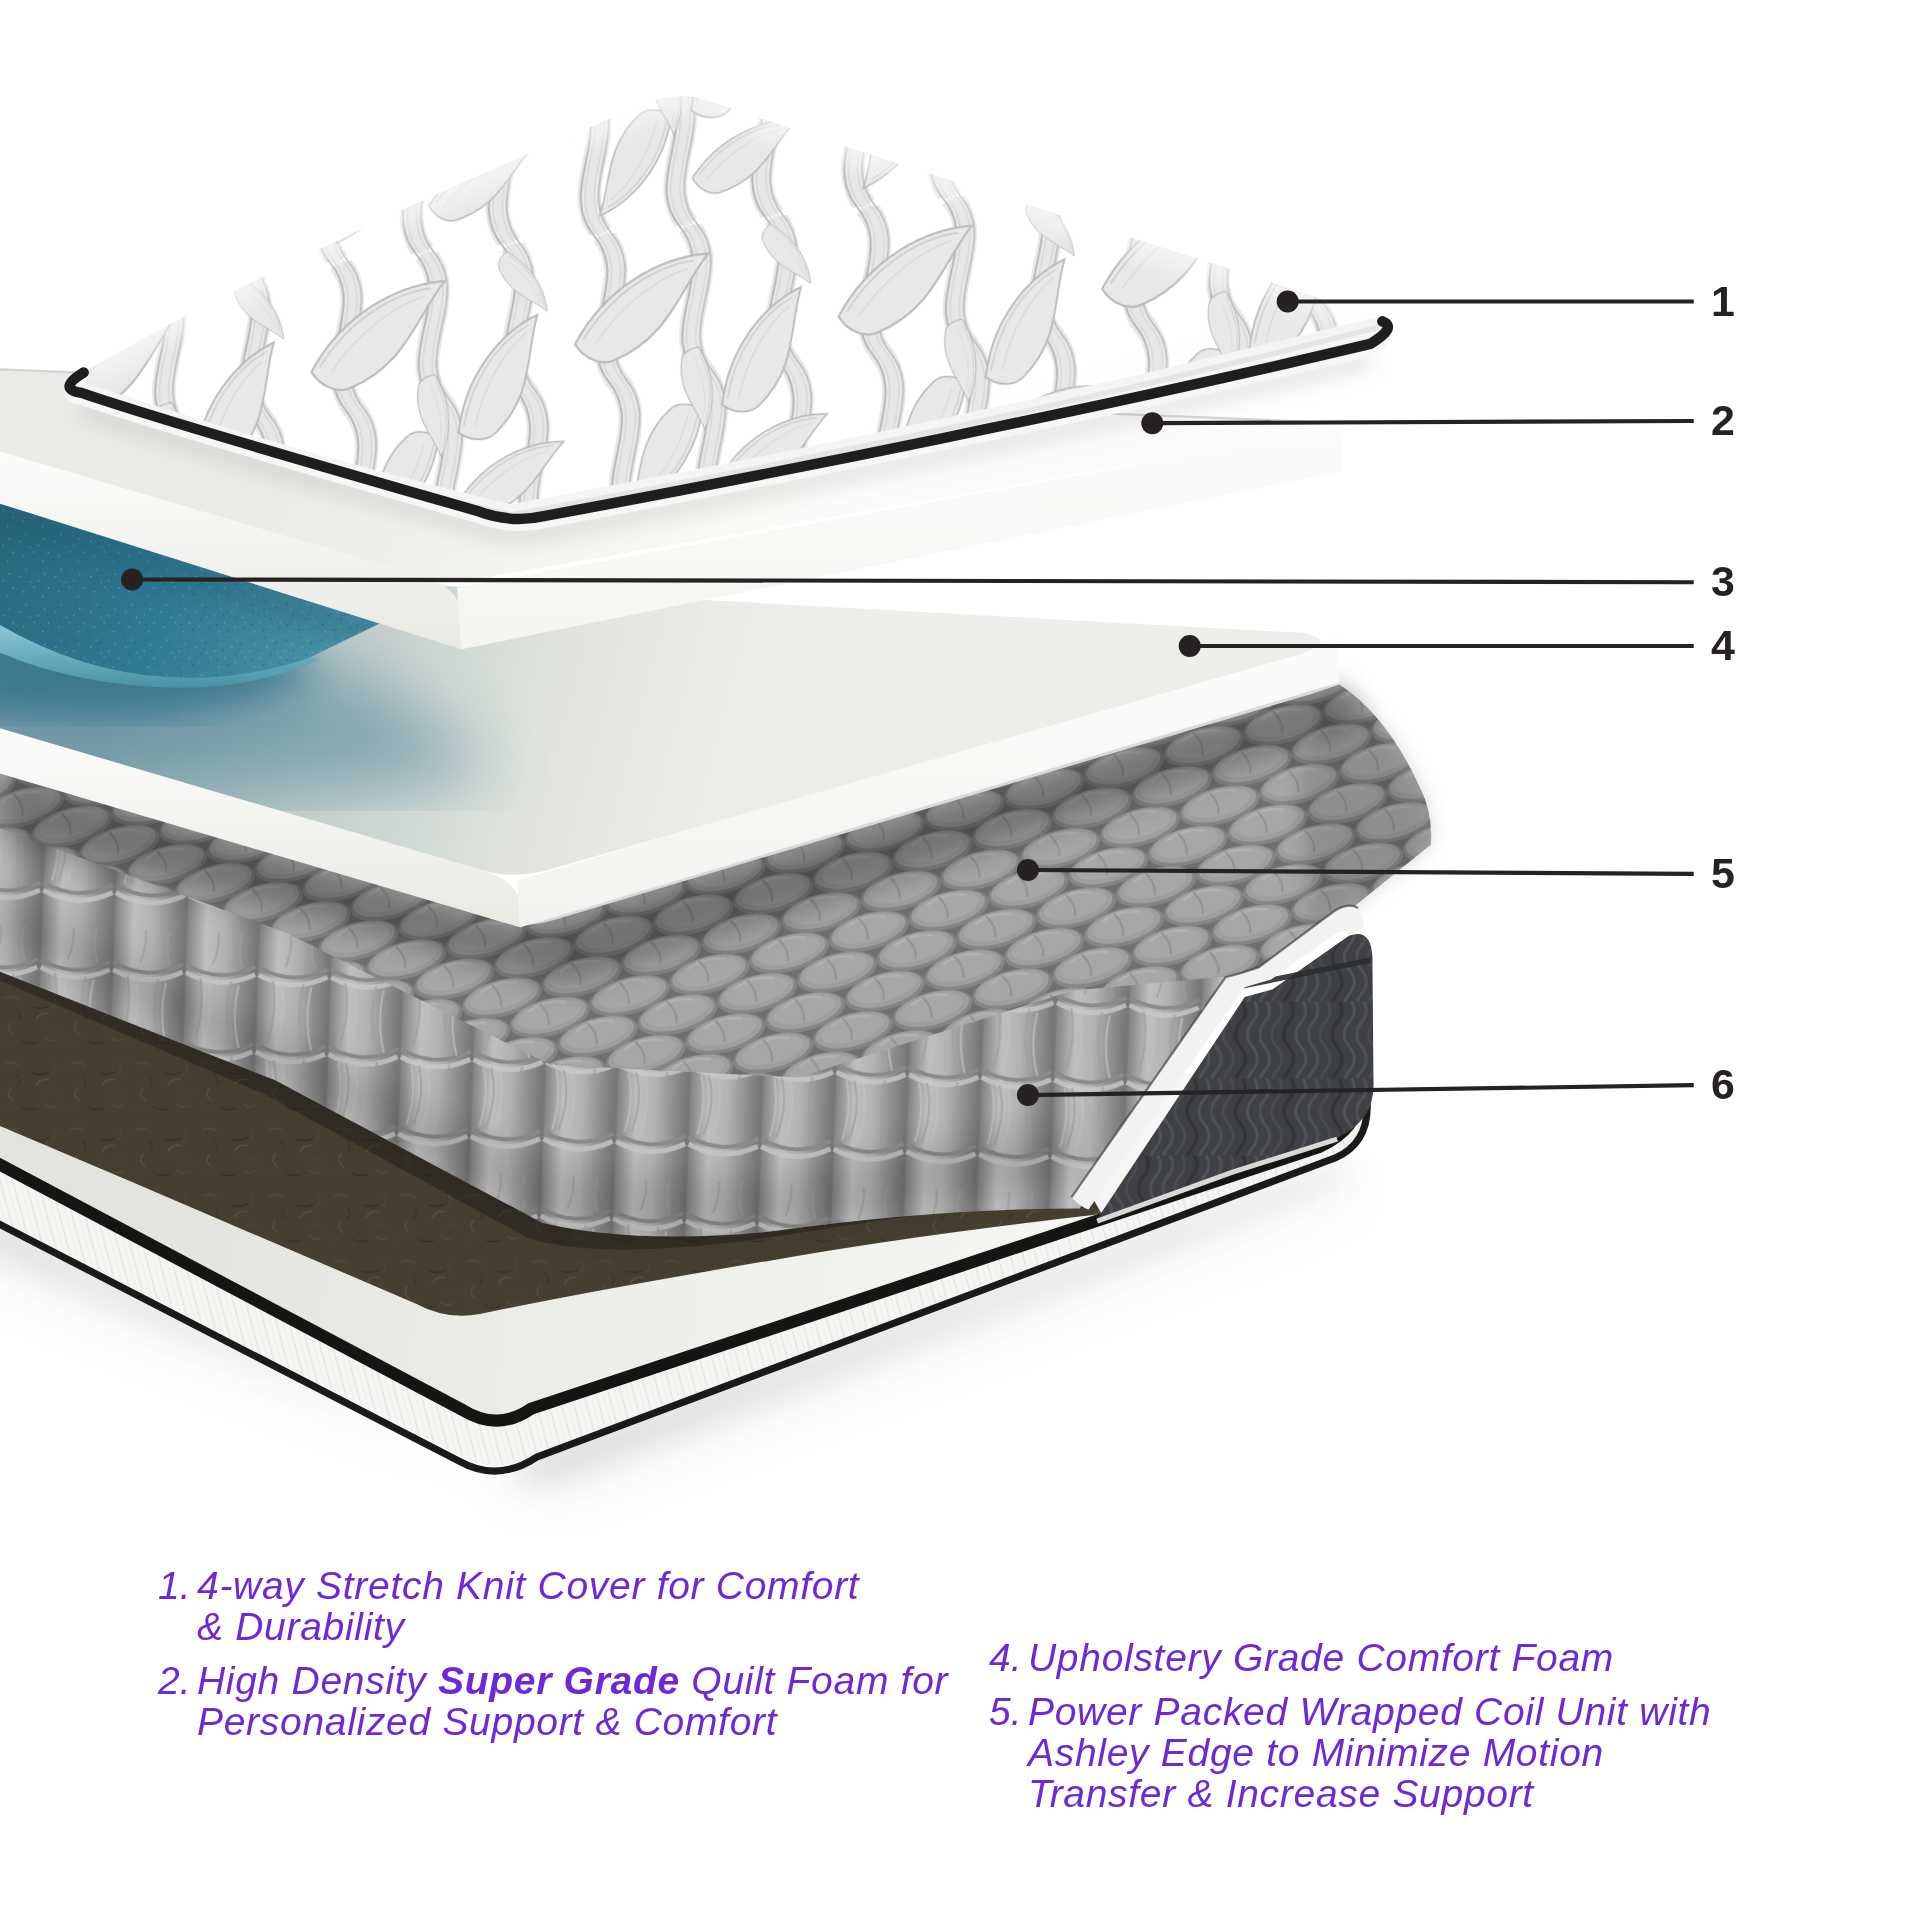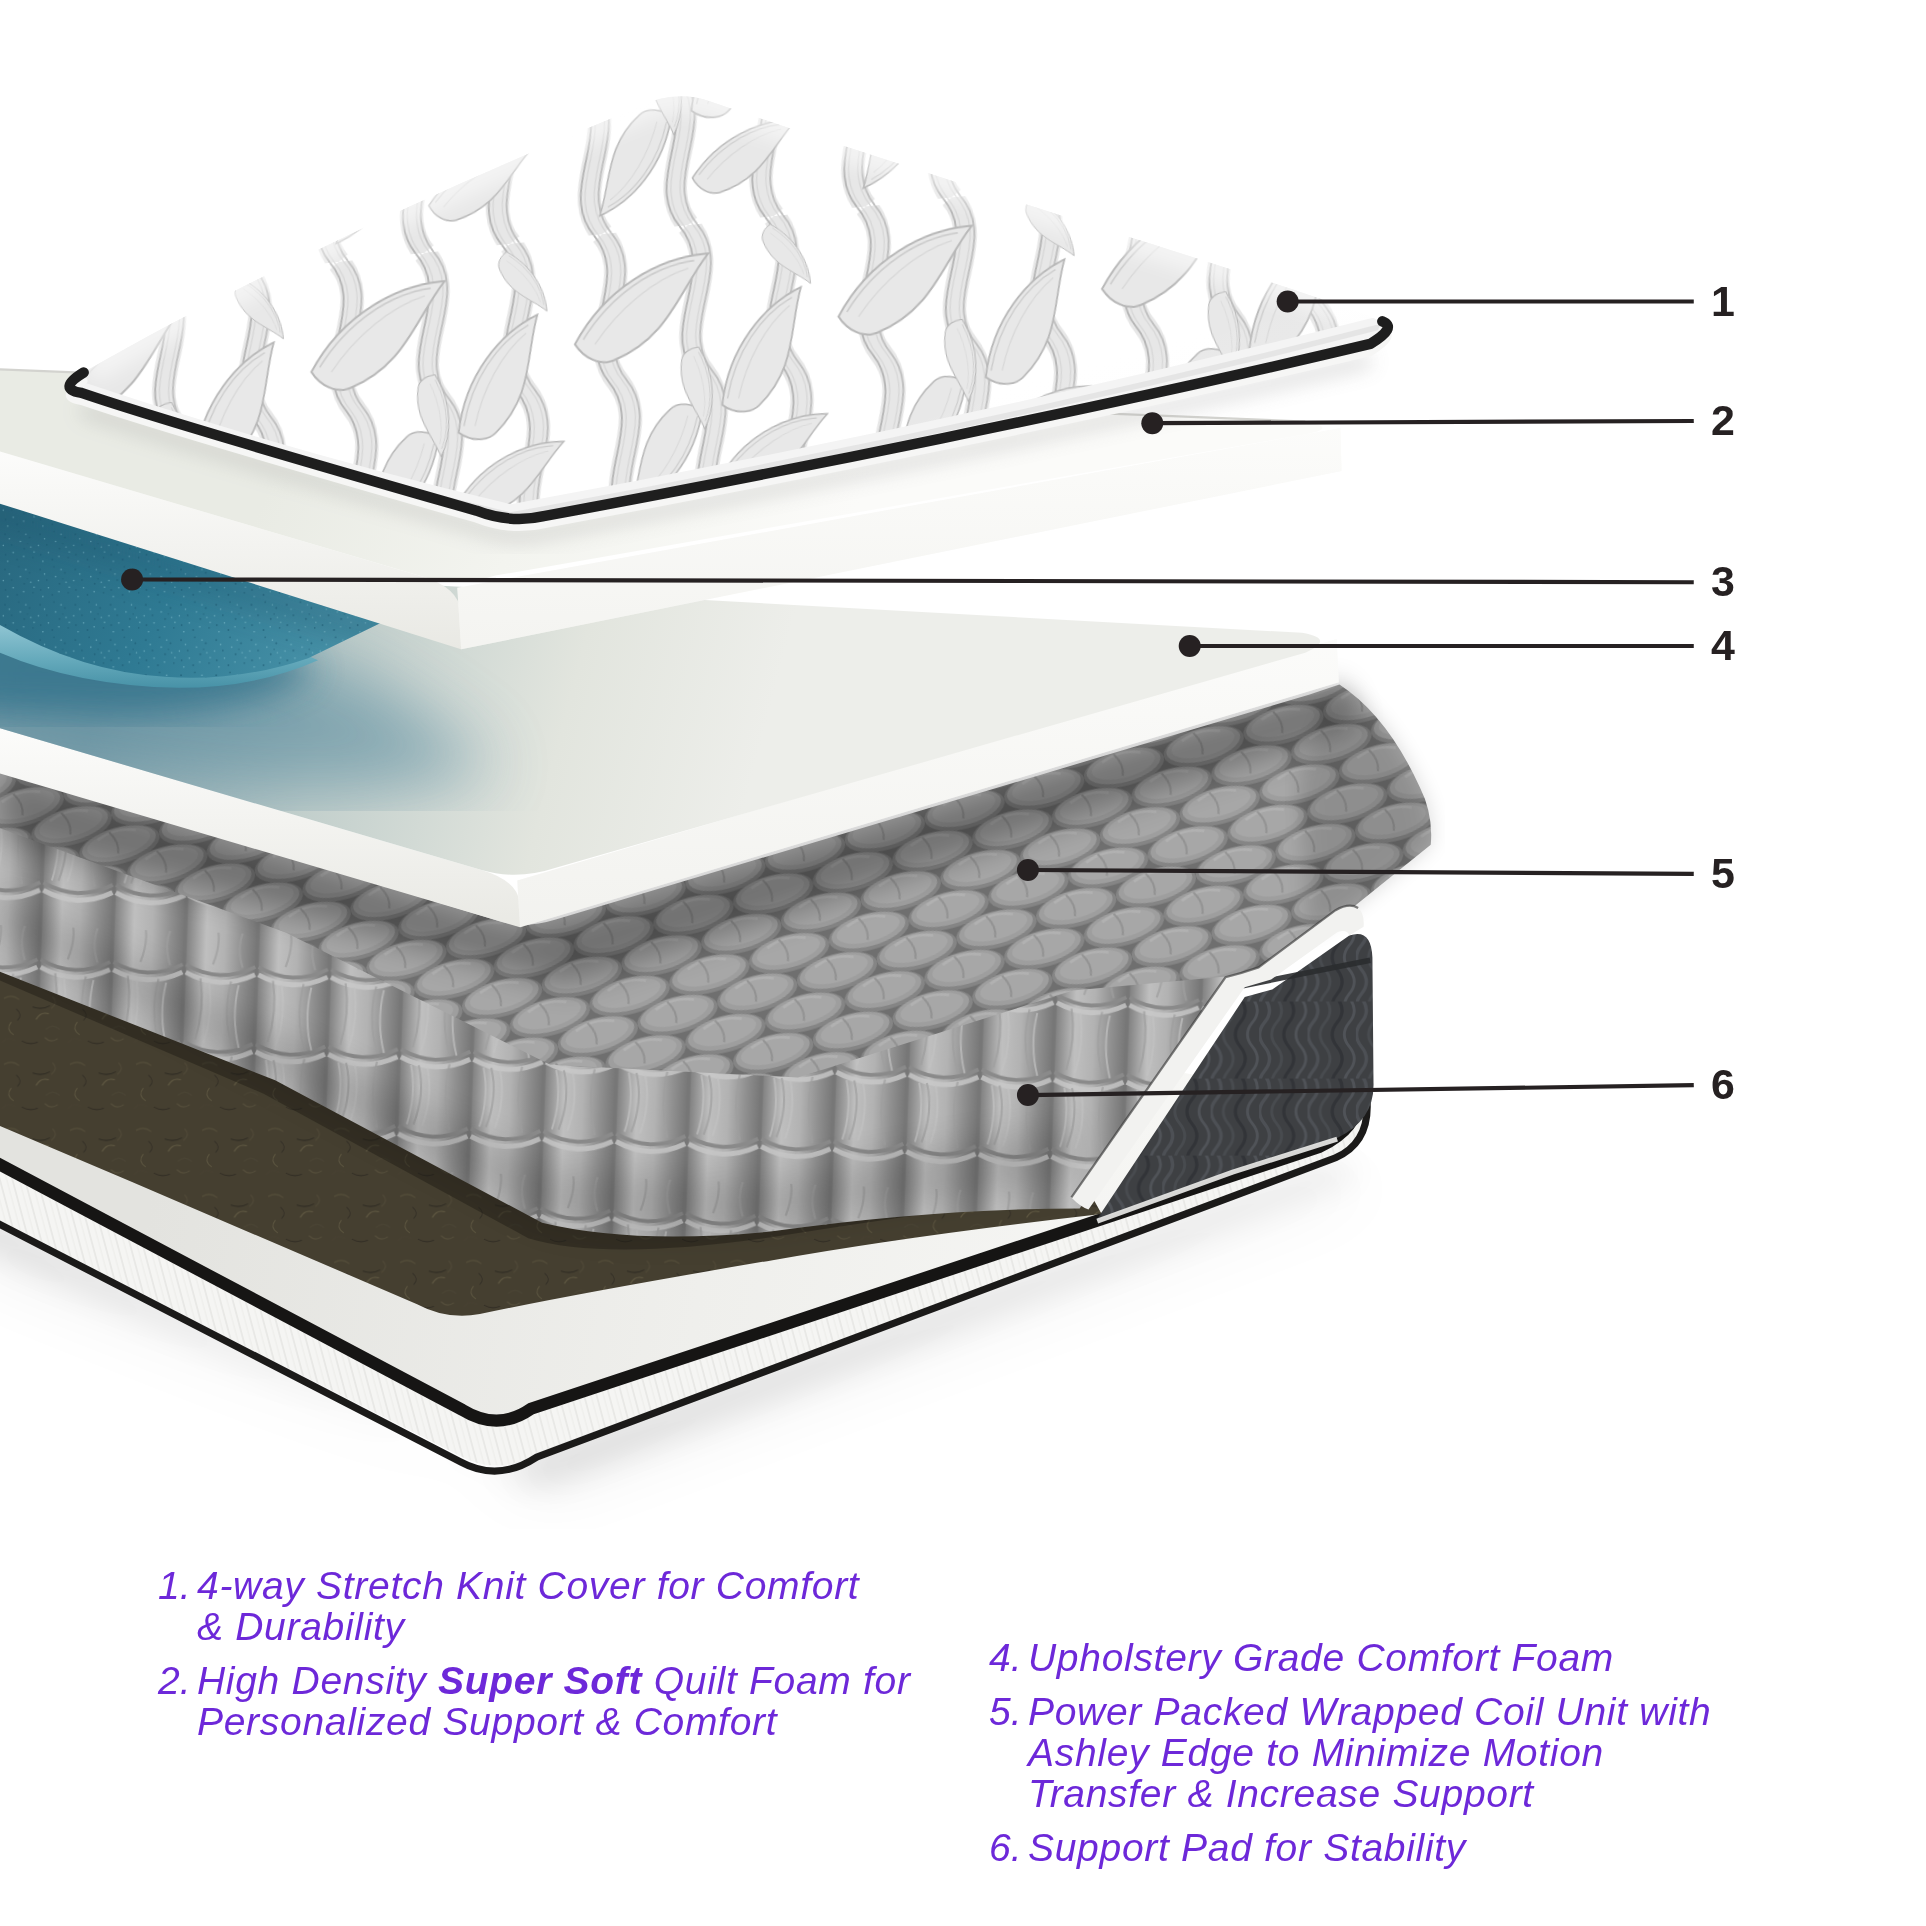--- a/index.html
+++ b/index.html
@@ -306,21 +306,20 @@
   <text x="3131" y="574">1</text>
   <text x="3131" y="790">2</text>
   <text x="3131" y="1083">3</text>
   <text x="3131" y="1200">4</text>
   <text x="3131" y="1614">5</text>
   <text x="3131" y="1998">6</text>
 </g>
 </svg>
 <div class="legend" style="left:158px;top:1565px;width:814px;">
 <p><span class="n">1.</span>4-way Stretch Knit Cover for Comfort<br>&amp; Durability</p>
-<p><span class="n">2.</span>High Density <span class="b">Super Soft</span> Quilt Foam for<br>Personalized Support &amp; Comfort</p>
+<p><span class="n">2.</span>High Density <span class="b">Super Grade</span> Quilt Foam for<br>Personalized Support &amp; Comfort</p>
 </div>
 <div class="legend" style="left:989px;top:1637px;width:814px;">
 <p><span class="n">4.</span>Upholstery Grade Comfort Foam</p>
 <p><span class="n">5.</span>Power Packed Wrapped Coil Unit with<br>Ashley Edge to Minimize Motion<br>Transfer &amp; Increase Support</p>
-<p><span class="n">6.</span>Support Pad for Stability</p>
 </div>
 </div>
 
 
 </body></html>

